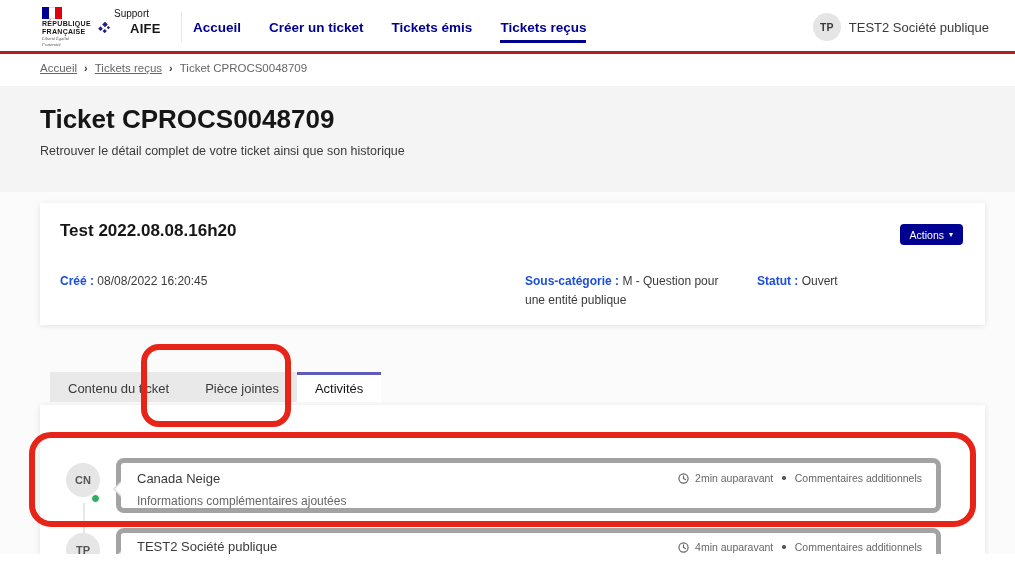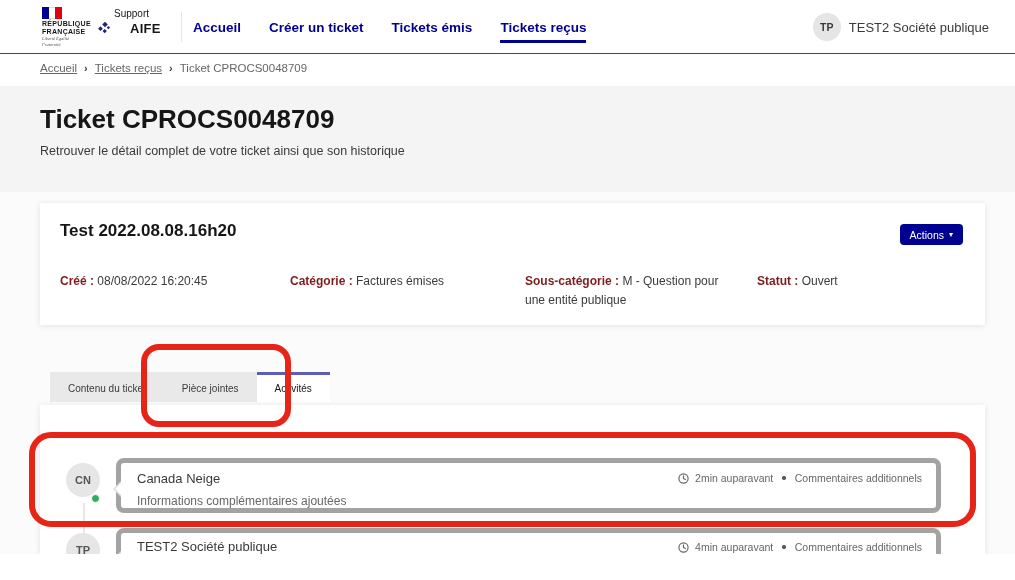--- a/index.html
+++ b/index.html
@@ -1,21 +1,21 @@
 <!DOCTYPE html>
 <html><head>
 <meta charset="utf-8">
 <style>
   * { margin:0; padding:0; box-sizing:border-box; }
   html,body { width:1015px; height:580px; overflow:hidden; background:#fff;
               font-family:"Liberation Sans", sans-serif; position:relative; }
 
   
   .header { position:absolute; left:0; top:0; width:1015px; height:54px;
-            background:#fff; border-bottom:1px solid #b91c1c; z-index:10; }
+            background:#fff; border-bottom:3px solid #b91c1c; z-index:10; }
   .flag { position:absolute; left:42px; top:7px; width:20px; height:12px; display:flex; }
   .flag span { flex:1; }
   .flag .b { background:#000091; } .flag .w { background:#fff; border-top:1px solid #ddd; border-bottom:1px solid #ddd; } .flag .r { background:#e1000f; }
   .rep { position:absolute; left:42px; top:20px; font-size:7px; font-weight:bold;
          color:#161616; letter-spacing:.3px; line-height:1.15; text-transform:uppercase; }
   .motto { position:absolute; left:42px; top:36px; width:42px; font-size:4.5px;
            font-style:italic; color:#555; line-height:1.3; font-family:"Liberation Serif", serif; }
   .aife-wrap { position:absolute; left:98px; top:8px; }
   .aife-support { font-size:10px; color:#161616; margin-left:16px; }
   .aife-row { display:flex; align-items:center; gap:3px; margin-top:2px; }
@@ -46,28 +46,28 @@
 
   
   .info-card { position:absolute; left:40px; top:203px; width:945px; height:122px; background:#fff;
            box-shadow:0 1px 6px rgba(0,0,0,.10); }
   .ticket-title { position:absolute; left:20px; top:18px; font-size:17px; font-weight:bold; color:#161616; }
   .actions-btn { position:absolute; right:22px; top:21px; height:21px; background:#000091; color:#fff;
            font-size:10.5px; border:none; border-radius:4px; padding:0 10px; display:flex;
            align-items:center; gap:5px; cursor:pointer; font-family:inherit; }
   .actions-btn .caret { font-size:8px; line-height:1; }
   .field { position:absolute; top:69px; font-size:12px; line-height:1.55; color:#3a3a3a; }
-  .field b { color:#7f1d1d; }
+  .field b { color:#1d4ed8; }
   .f0 { left:20px; width:220px; } .f1 { left:250px; width:225px; }
   .f2 { left:485px; width:212px; } .f3 { left:717px; width:200px; }
 
   
   .tabs { position:absolute; left:50px; top:372px; display:flex; z-index:5; }
   .tab { height:30px; padding:0 18px; background:#e9e9e9; border:none; font-family:inherit;
-         font-size:10px; color:#3a3a3a; display:flex; align-items:center; cursor:pointer;
+         font-size:13px; color:#3a3a3a; display:flex; align-items:center; cursor:pointer;
          border-top:3px solid transparent; }
   .tab.active { background:#fff; border-top:3px solid #5d5db9; color:#161616; }
 
   
   .act-card { position:absolute; left:40px; top:405px; width:945px; height:149px; background:#fff;
            box-shadow:0 1px 6px rgba(0,0,0,.10); overflow:hidden; }
   .timeline { position:absolute; left:43px; top:98px; width:2px; height:60px; background:#e7e7e7; }
   .act-avatar { position:absolute; width:34px; height:34px; border-radius:50%; background:#e6e6e6;
            color:#555; font-size:11px; font-weight:bold; display:flex; align-items:center;
            justify-content:center; }
@@ -155,23 +155,20 @@
 
 <div class="info-card">
   <div class="ticket-title">Test 2022.08.08.16h20</div>
   <button class="actions-btn">
     <span>Actions</span>
     <span class="caret">▾</span>
   </button>
   <div class="field f0">
     <b>Créé :</b> <span>08/08/2022 16:20:45</span>
   </div>
-  <div class="field f1">
-    <b>Catégorie :</b> <span>Factures émises</span>
-  </div>
   <div class="field f2">
     <b>Sous-catégorie :</b> <span>M - Question pour une entité publique</span>
   </div>
   <div class="field f3">
     <b>Statut :</b> <span>Ouvert</span>
   </div>
 </div>
 
 <div class="tabs">
   <button class="tab">Contenu du ticket</button>

